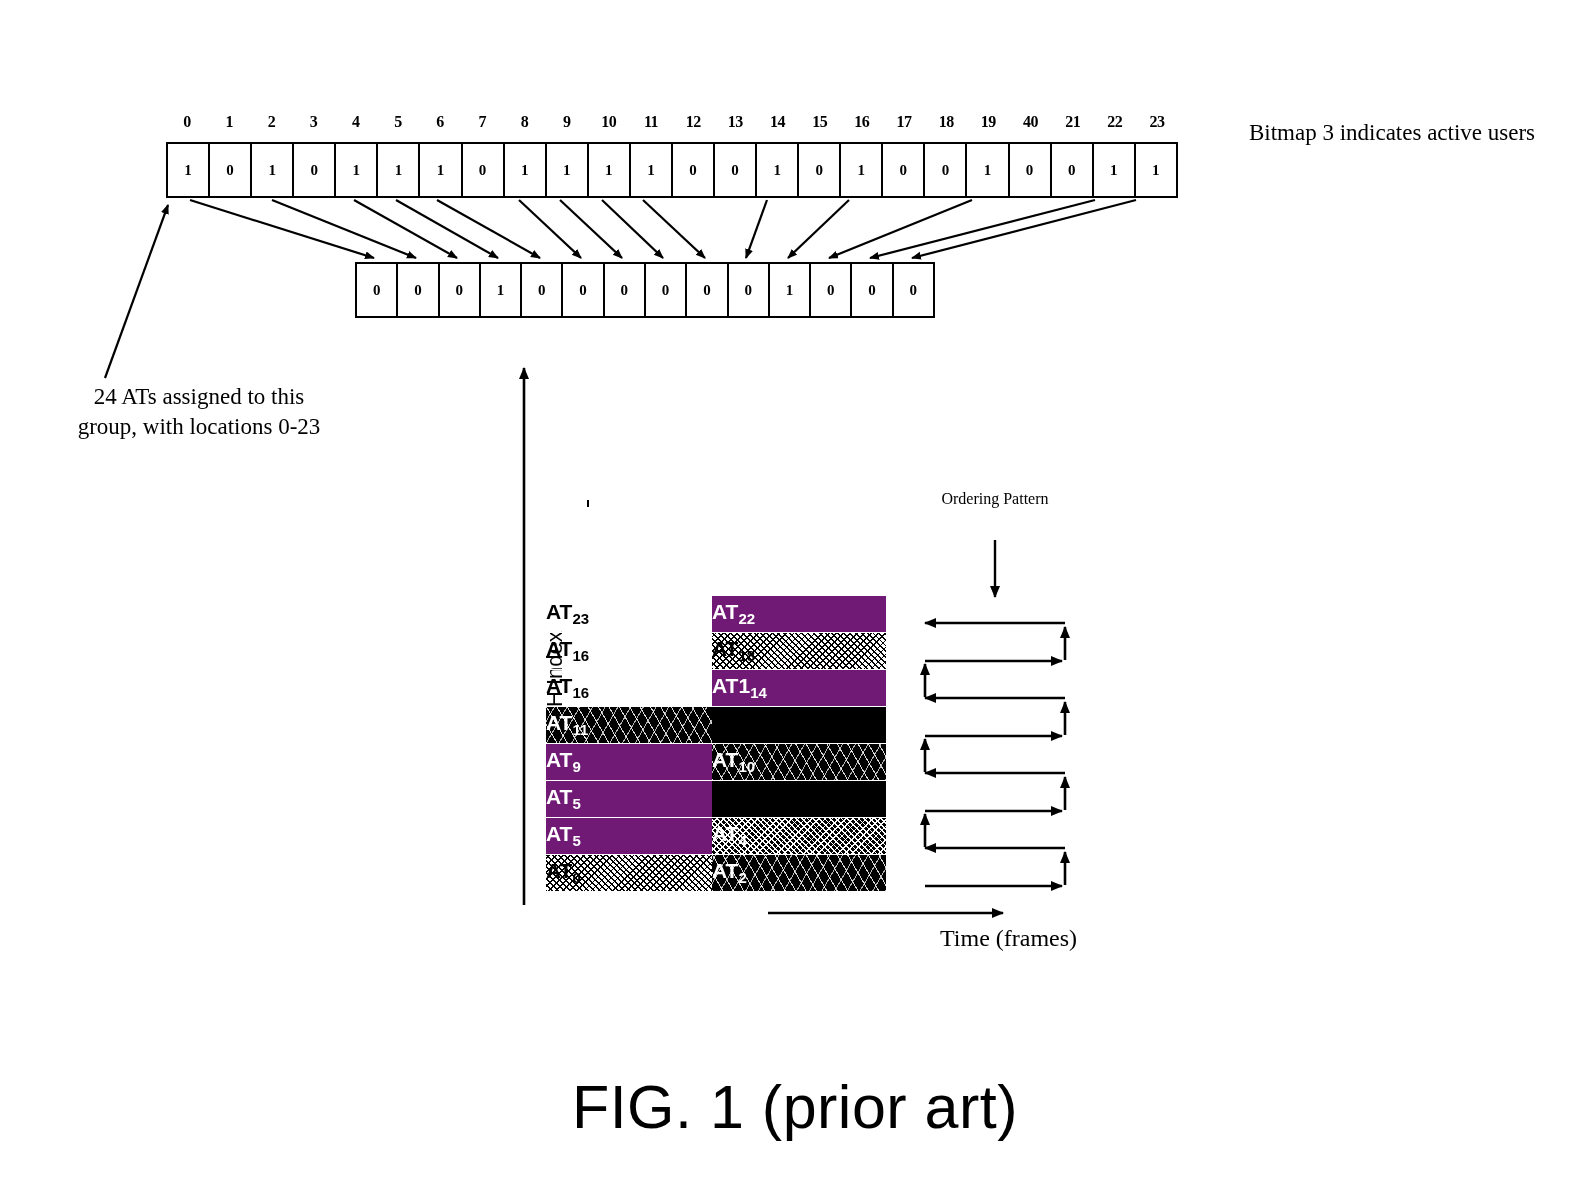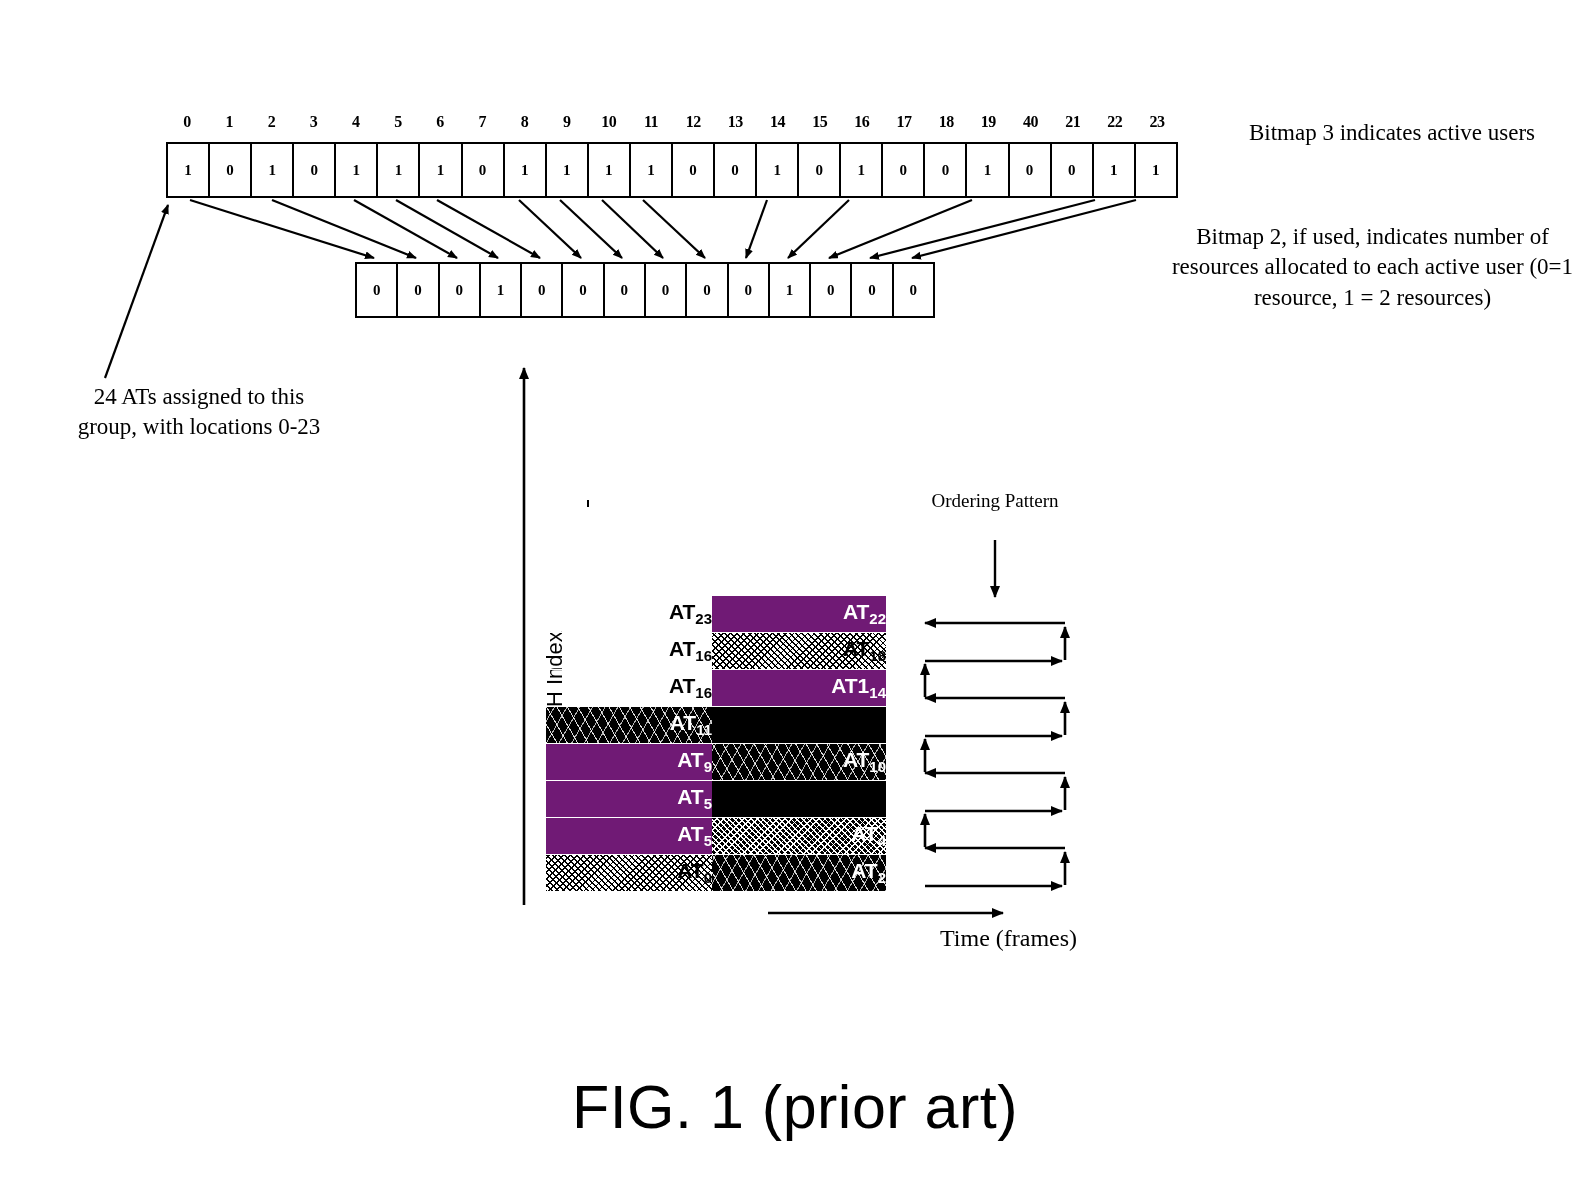--- a/index.html
+++ b/index.html
@@ -132,39 +132,39 @@
     font-size: 24px;
     white-space: nowrap;
   }
   #ordering-label {
     position: absolute;
     left: 900px;
     top: 490px;
     width: 190px;
     text-align: center;
     font-family: "Liberation Serif", serif;
-    font-size: 19px;
+    font-size: 16px;
     white-space: nowrap;
   }
 
   #grid {
     position: absolute;
     left: 546px;
     top: 596px;
     width: 340px;
     height: 296px;
     display: grid;
     grid-template-columns: 166px 174px;
     grid-auto-rows: 37px;
   }
   #grid .cellbox {
     position: relative;
     display: flex;
     align-items: center;
-    justify-content: flex-end;
+    justify-content: flex-start;
     font-family: "Liberation Sans", sans-serif;
     font-size: 21px;
     font-weight: bold;
     box-sizing: border-box;
     border-bottom: 1px solid #ffffff;
     overflow: hidden;
   }
   #grid .cellbox .lbl {
     position: relative;
     z-index: 2;
@@ -355,21 +355,20 @@
     <div class="cell">0</div>
     <div class="cell">0</div>
     <div class="cell">0</div>
     <div class="cell">1</div>
     <div class="cell">0</div>
     <div class="cell">0</div>
     <div class="cell">0</div>
   </div>
 
   <div class="callout" id="note-bitmap1">Bitmap 3 indicates active users</div>
-  <div class="callout" id="note-bitmap2">Bitmap 2, if used, indicates number of resources allocated to each active user (0=1 resource, 1 = 2 resources)</div>
   <div class="callout" id="note-ats">24 ATs assigned to this group, with locations 0-23</div>
 
   <div id="drch-axis-label">DRCH Index</div>
   <div id="time-axis-label">Time (frames)</div>
   <div id="ordering-label">Ordering Pattern</div>
 
   <div id="grid">
 
     <div class="cellbox f-none">
         <span class="lbl"><span>AT</span><sub>23</sub></span>

